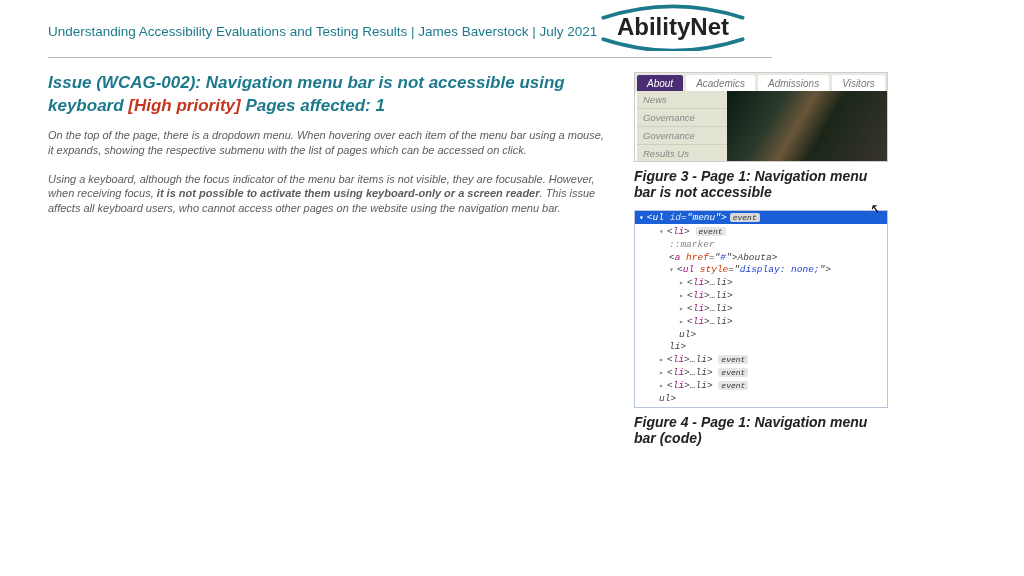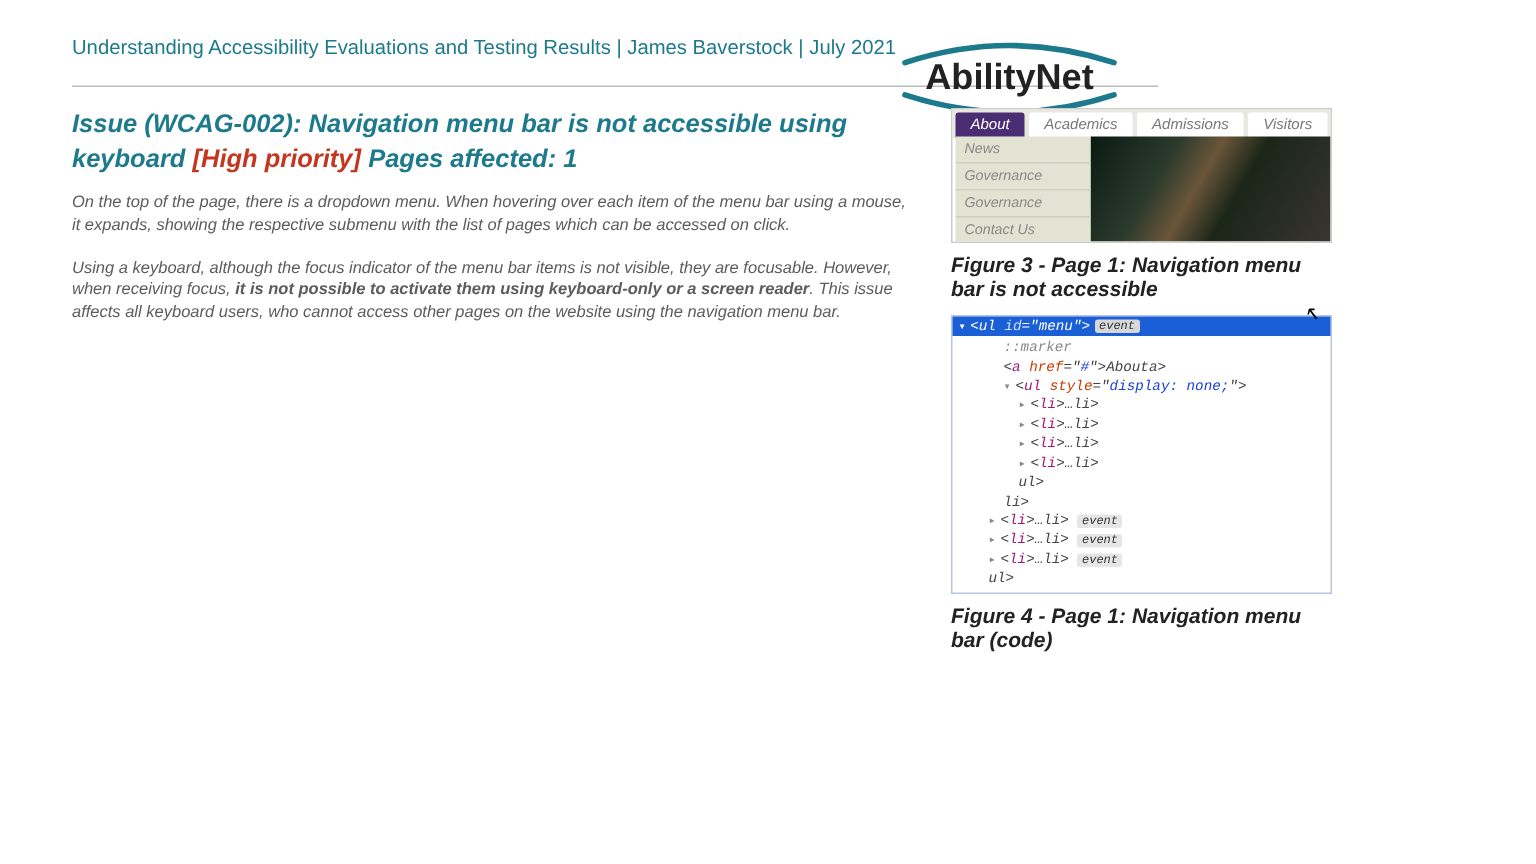--- a/index.html
+++ b/index.html
@@ -1,19 +1,19 @@
 <!DOCTYPE html>
 <html><head>
 <meta charset="utf-8">
 <style>
   * { box-sizing: border-box; margin: 0; padding: 0; }
   html, body { width: 1024px; height: 576px; font-family: Arial, Helvetica, sans-serif; background: #fff; }
   .slide { position: relative; width: 824px; height: 576px; padding: 24px 52px 20px 48px; }
   .top-meta { color: #1d7a8c; font-size: 13.5px; font-weight: 400; margin-bottom: 18px; }
-  .logo { position: absolute; top: 24px; right: 56px; width: 190px; }
+  .logo { position: absolute; top: 0; right: 56px; width: 190px; }
   .logo svg { width: 100%; }
   .title { color: #1d7a8c; font-size: 34px; font-weight: 700; margin-bottom: 18px; }
   .hr { border: none; border-top: 1px solid #bbb; margin-bottom: 14px; }
   .columns { display: flex; gap: 26px; font-style: italic; }
   .left { flex: 0 0 560px; }
   .right { flex: 1; }
   .issue-head { font-size: 17px; font-weight: 700; color: #1d7a8c; line-height: 1.35; margin-bottom: 10px; }
   .issue-head .prio { color: #c4361f; }
   .para { font-size: 11px; color: #5c5c5c; line-height: 1.35; margin-bottom: 14px; }
   .para .bold { font-weight: 700; }
@@ -82,35 +82,36 @@
             <div class="fig3-tab active">About</div>
             <div class="fig3-tab">Academics</div>
             <div class="fig3-tab">Admissions</div>
             <div class="fig3-tab">Visitors</div>
           </div>
           <div class="fig3-photo"></div>
           <div class="fig3-sub">
             <div>News</div>
             <div>Governance</div>
             <div>Governance</div>
-            <div>Contact Us</div>
+            <div>Results Us</div>
           </div>
         </div>
         <span class="fig3-cursor">↖</span>
         <div class="fig-cap">Figure 3 - Page 1: Navigation menu bar is not accessible</div>
       </div>
 
       <div class="fig">
         <div class="fig4">
           <div class="fig4-top">
             <span class="tri">▾</span>
             <span>&lt;<span>ul</span> <span class="attr">id</span>="<span>menu</span>"&gt;</span>
             <span class="badge">event</span>
           </div>
           <div class="fig4-body" id="fig4-body">
+              <div class="row ind1"><span class="tri">▾</span>&lt;<span class="tag">li</span>&gt; <span class="badge">event</span></div>
               <div class="row ind2"><span class="marker">::marker</span></div>
               <div class="row ind2">&lt;<span class="tag">a</span> <span class="attr">href</span>="<span class="val">#</span>"&gt;Abouta&gt;</div>
               <div class="row ind2"><span class="tri">▾</span>&lt;<span class="tag">ul</span> <span class="attr">style</span>="<span class="val">display: none;</span>"&gt;</div>
               <div class="row ind3"><span class="tri">▸</span>&lt;<span class="tag">li</span>&gt;…li&gt;</div>
               <div class="row ind3"><span class="tri">▸</span>&lt;<span class="tag">li</span>&gt;…li&gt;</div>
               <div class="row ind3"><span class="tri">▸</span>&lt;<span class="tag">li</span>&gt;…li&gt;</div>
               <div class="row ind3"><span class="tri">▸</span>&lt;<span class="tag">li</span>&gt;…li&gt;</div>
               <div class="row ind3">ul&gt;</div>
               <div class="row ind2">li&gt;</div>
               <div class="row ind1"><span class="tri">▸</span>&lt;<span class="tag">li</span>&gt;…li&gt; <span class="badge">event</span></div>

